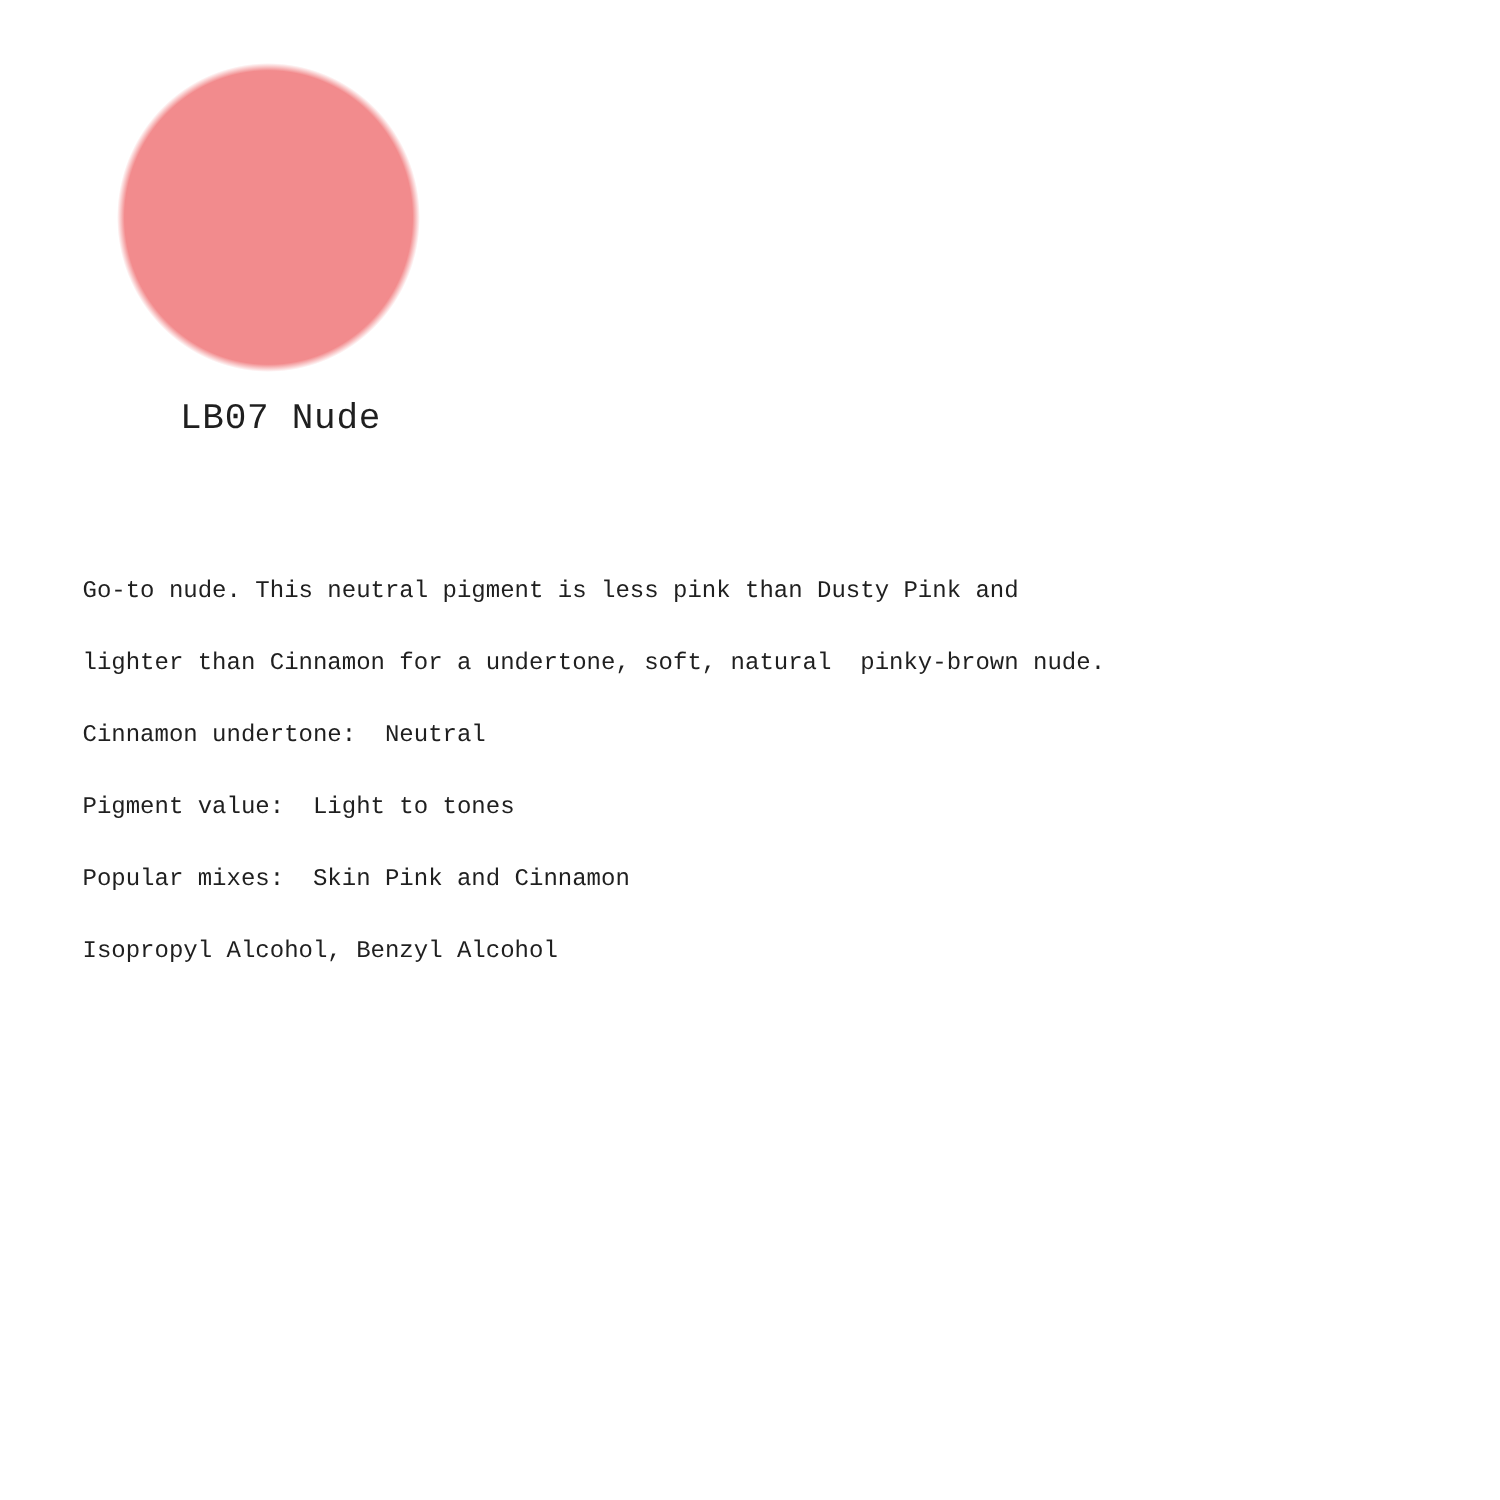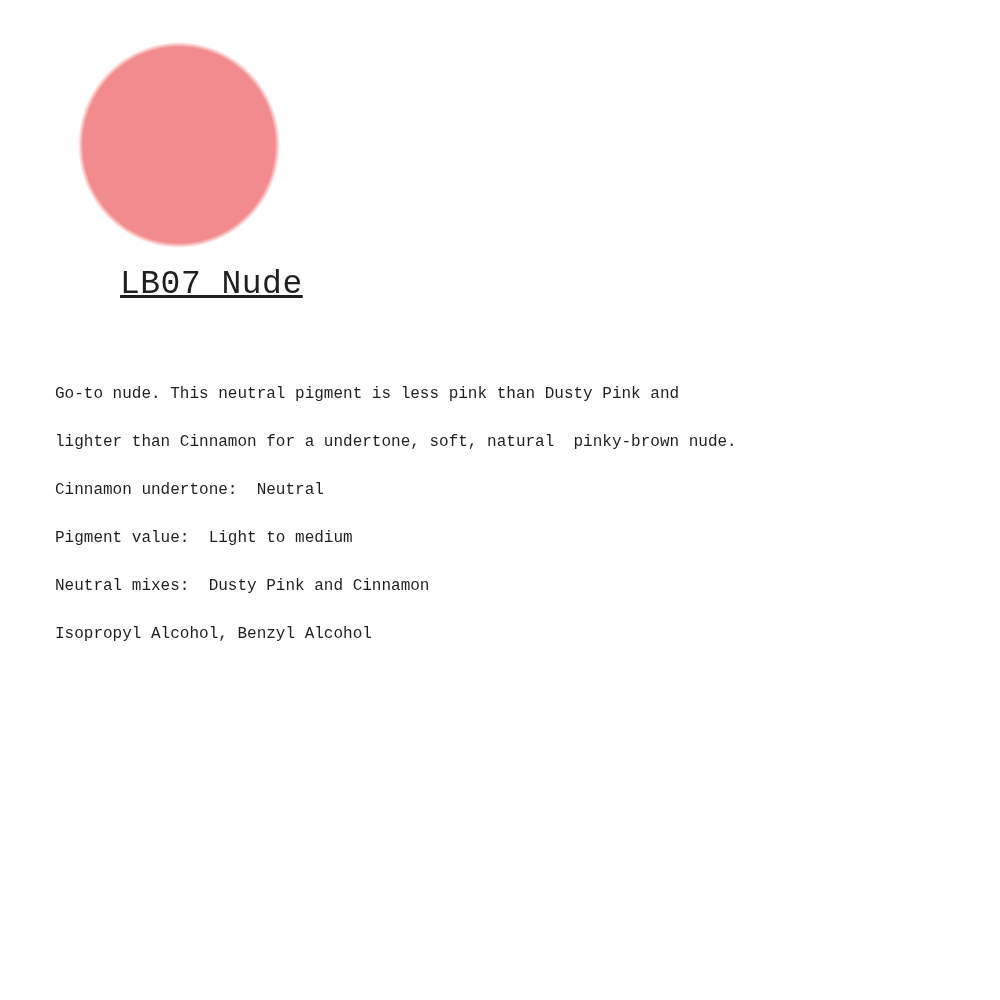--- a/index.html
+++ b/index.html
@@ -30,25 +30,24 @@
     
     background: radial-gradient(closest-side,
                 var(--swatch-color) 0%,
                 var(--swatch-color) 95%,
                 rgba(255,255,255,0) 100%);
   }
   .swatch-label {
     position: absolute;
     left: 120px;
     top: 266px;
-    font-size: 33px;
+    font-size: 24px;
     letter-spacing: 0.5px;
     white-space: pre;
     color: var(--text-color);
-    text-decoration: underline;
   }
   .description {
     position: absolute;
     left: 55px;
     top: 370px;
     font-size: 16px;
     line-height: 48px;
     color: var(--text-color);
   }
   .description .line {
@@ -61,17 +60,17 @@
 <div class="stage" style="--text-color: #1f1f1f;">
 
   <div class="swatch" style="--swatch-color: #F28B8D;"></div>
 
   <div class="swatch-label">LB07 Nude</div>
 
   <div class="description">
     <div class="line">Go-to nude. This neutral pigment is less pink than Dusty Pink and</div>
     <div class="line">lighter than Cinnamon for a undertone, soft, natural  pinky-brown nude.</div>
     <div class="line">Cinnamon undertone:  Neutral</div>
-    <div class="line">Pigment value:  Light to medium</div>
-    <div class="line">Neutral mixes:  Dusty Pink and Cinnamon</div>
+    <div class="line">Pigment value:  Light to tones</div>
+    <div class="line">Popular mixes:  Skin Pink and Cinnamon</div>
     <div class="line">Isopropyl Alcohol, Benzyl Alcohol</div>
   </div>
 </div>
 
 </body></html>

